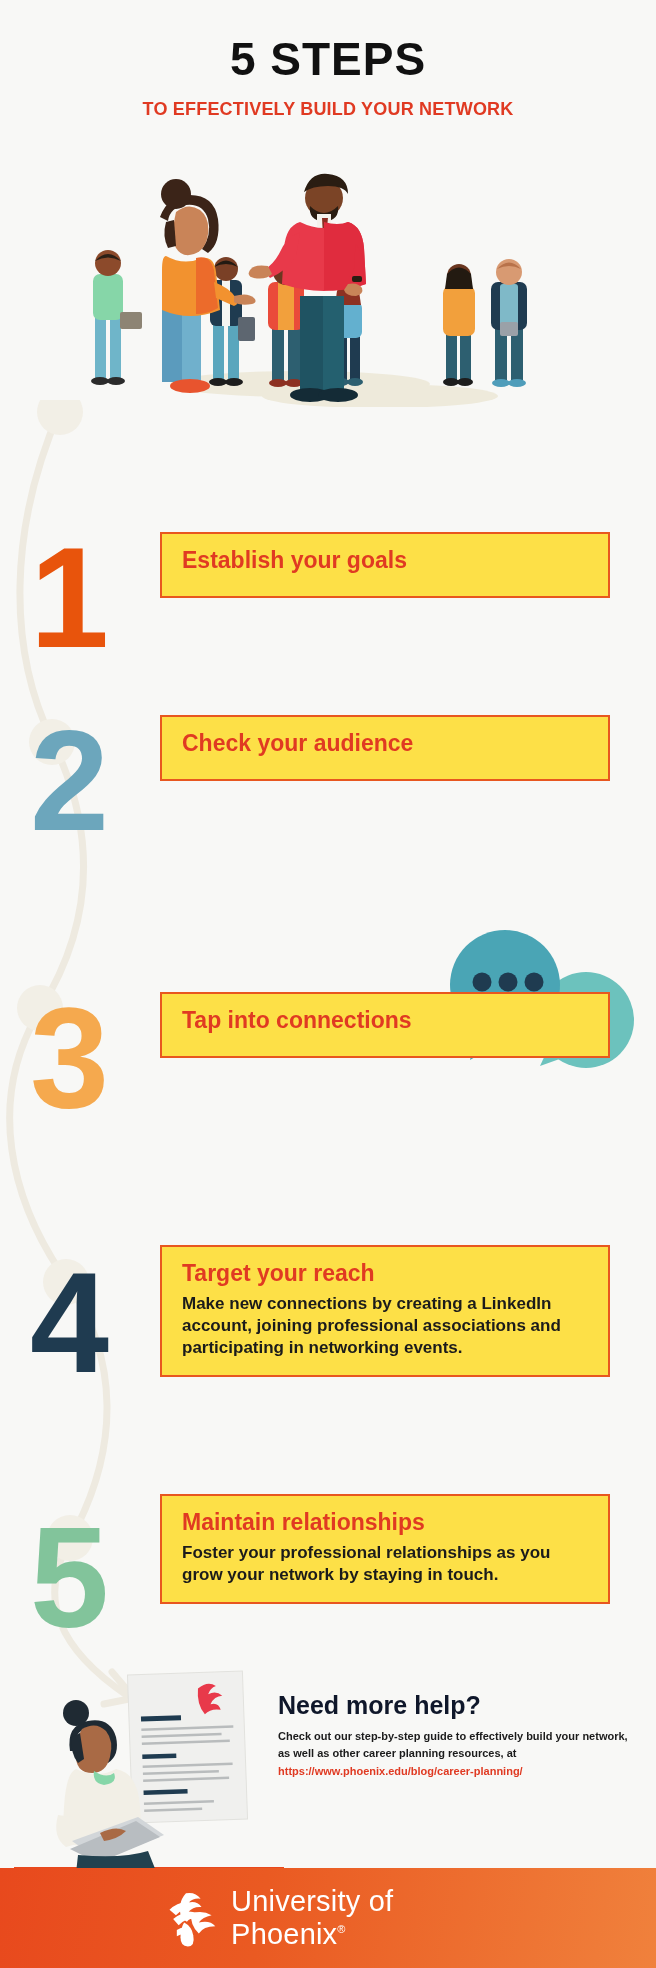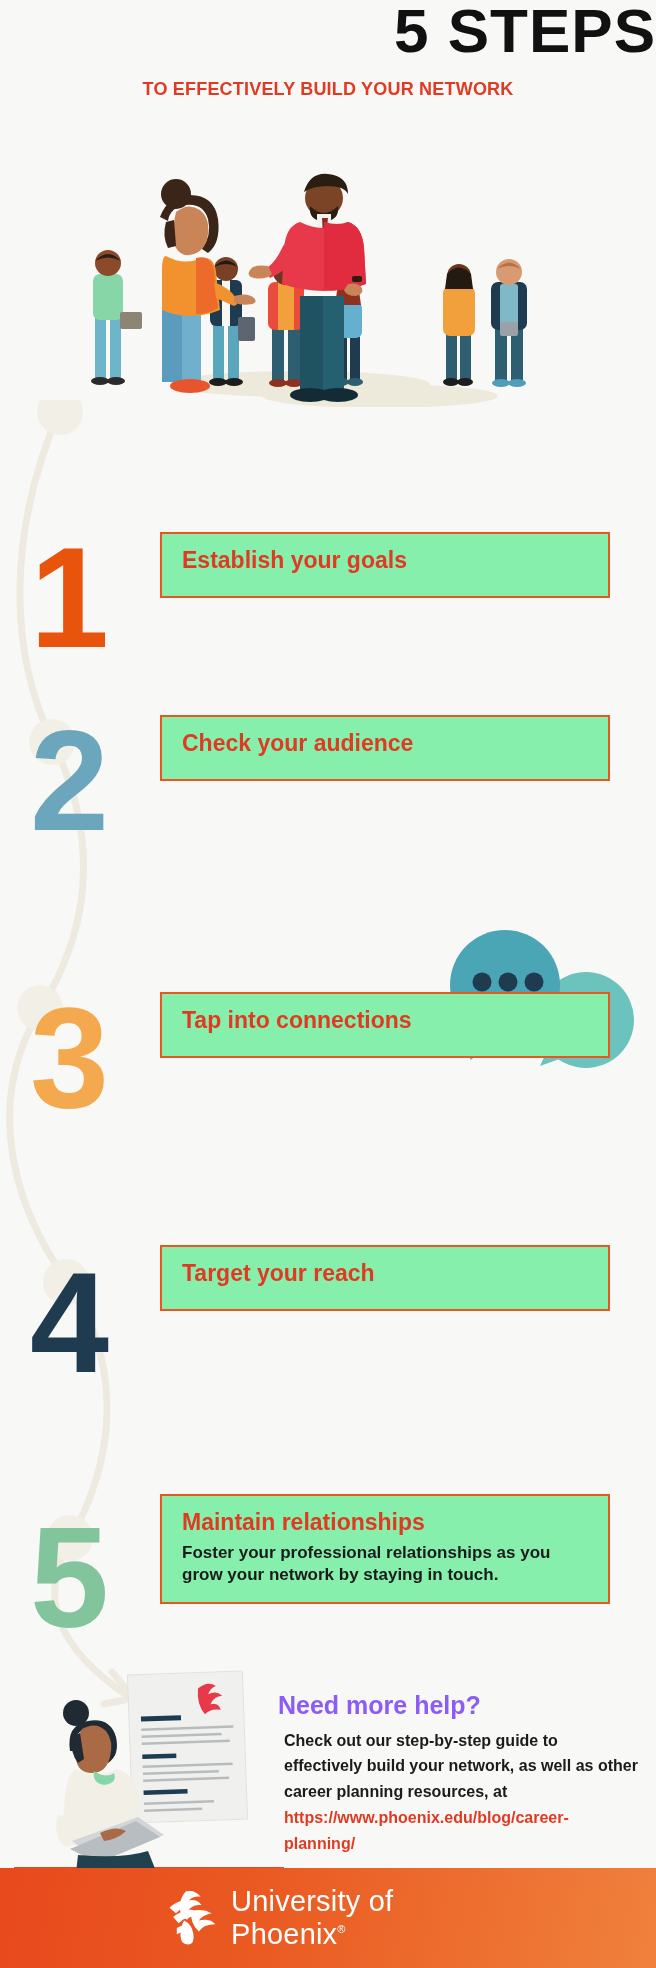--- a/index.html
+++ b/index.html
@@ -14,26 +14,26 @@
     position: relative;
     width: 656px;
     height: 1968px;
     background: #f8f8f6;
     overflow: hidden;
   }
 
   
   .header { position: absolute; top: 0; left: 0; width: 656px; text-align: center; }
   .title {
-    font-size: 62px;
+    font-size: 46px;
     font-weight: 700;
     letter-spacing: 1px;
     color: #111111;
+    margin-top: 36px;
     line-height: 1.0;
-    text-align: right;
   }
   .subtitle {
     font-size: 18px;
     font-weight: 700;
     color: #e03a22;
     letter-spacing: 0.2px;
     margin-top: 17px;
   }
 
   
@@ -51,21 +51,21 @@
     font-size: 142px;
     font-weight: 700;
     line-height: 0.82;
     letter-spacing: -4px;
     font-family: "Liberation Sans", sans-serif;
   }
   .box {
     position: absolute;
     left: 160px;
     width: 450px;
-    background: #86efac;
+    background: #fde047;
     border: 2.5px solid #e8571f;
     padding: 14px 18px 16px 20px;
   }
   .box .h {
     font-size: 23px;
     font-weight: 700;
     color: #e03a22;
     line-height: 1.1;
     margin-bottom: 7px;
   }
@@ -75,39 +75,39 @@
     color: #1b1b1b;
     line-height: 1.28;
   }
 
   
   .bubbles { position: absolute; top: 920px; left: 420px; width: 240px; height: 180px; }
 
   
   .help { position: absolute; left: 278px; top: 1692px; width: 360px; }
   .help .h {
-    font-size: 25px; font-weight: 700; color: #8b5cf6; line-height: 1.1;
+    font-size: 25px; font-weight: 700; color: #0f172a; line-height: 1.1;
   }
   .help .p {
-    font-size: 16px; font-weight: 700; color: #1b1b1b;
-    line-height: 1.62; margin-top: 8px; margin-left: 6px;
+    font-size: 11px; font-weight: 700; color: #1b1b1b;
+    line-height: 1.62; margin-top: 8px;
   }
   .help .p a, .help .url { color: #e03a22; text-decoration: none; }
 
   .bottom-illo { position: absolute; left: 14px; top: 1655px; width: 270px; height: 280px; }
 
   
   .logobar {
     position: absolute; left: 0; top: 1868px; width: 656px; height: 100px;
     background: linear-gradient(100deg, #e8491d 0%, #ea5a22 40%, #f0813c 100%);
   }
   .logo-wrap {
     position: absolute; left: 50%; top: 50%;
     transform: translate(-50%, -50%);
-    display: flex; gap: 14px;
+    display: flex; align-items: center; gap: 14px;
   }
   .logo-text {
     color: #ffffff; font-size: 29px; font-weight: 400;
     letter-spacing: 0.2px; position: relative;
   }
   .logo-reg { font-size: 11px; vertical-align: super; }
 </style>
 </head>
 <body>
 
@@ -267,20 +267,21 @@
     <div class="num" style="color:#f5a94e">3</div>
     <div class="box" style="top:-8px">
       <div class="h">Tap into connections</div>
     </div>
   </div>
 
   <div class="step" style="top:1265px">
     <div class="num" style="color:#1f3b50">4</div>
     <div class="box" style="top:-20px">
       <div class="h">Target your reach</div>
+      <div class="p">Make new connections by creating a LinkedIn account, joining professional associations and participating in networking events.</div>
     </div>
   </div>
 
   <div class="step" style="top:1520px">
     <div class="num" style="color:#82c49b">5</div>
     <div class="box" style="top:-26px">
       <div class="h">Maintain relationships</div>
       <div class="p">Foster your professional relationships as you grow your network by staying in touch.</div>
     </div>
   </div>

